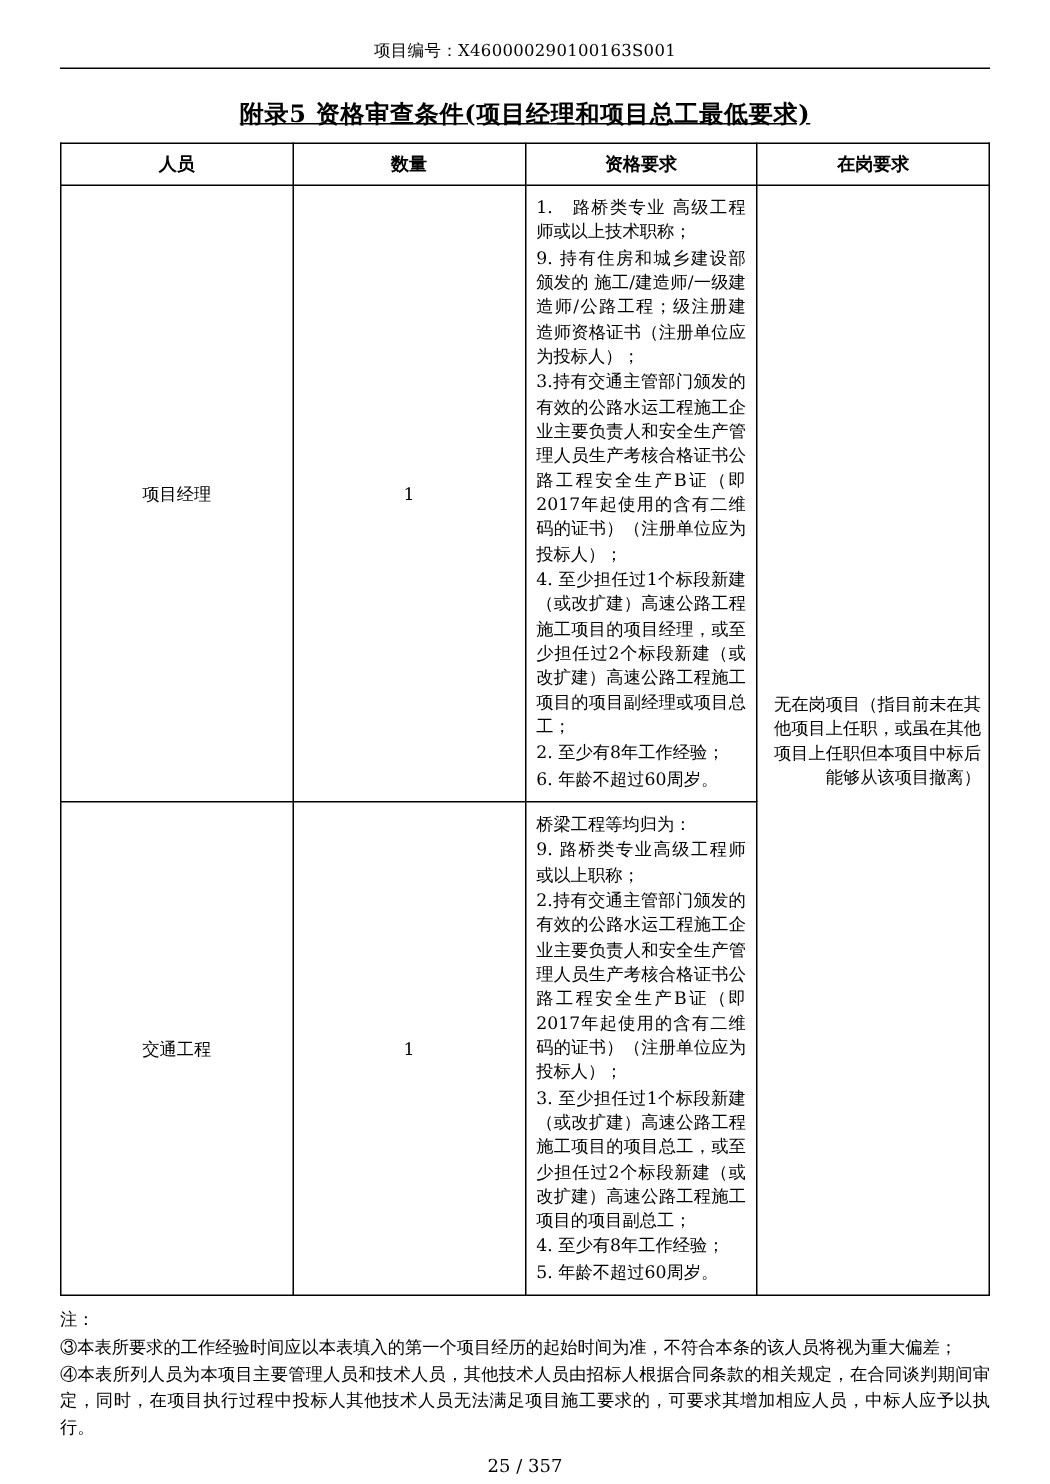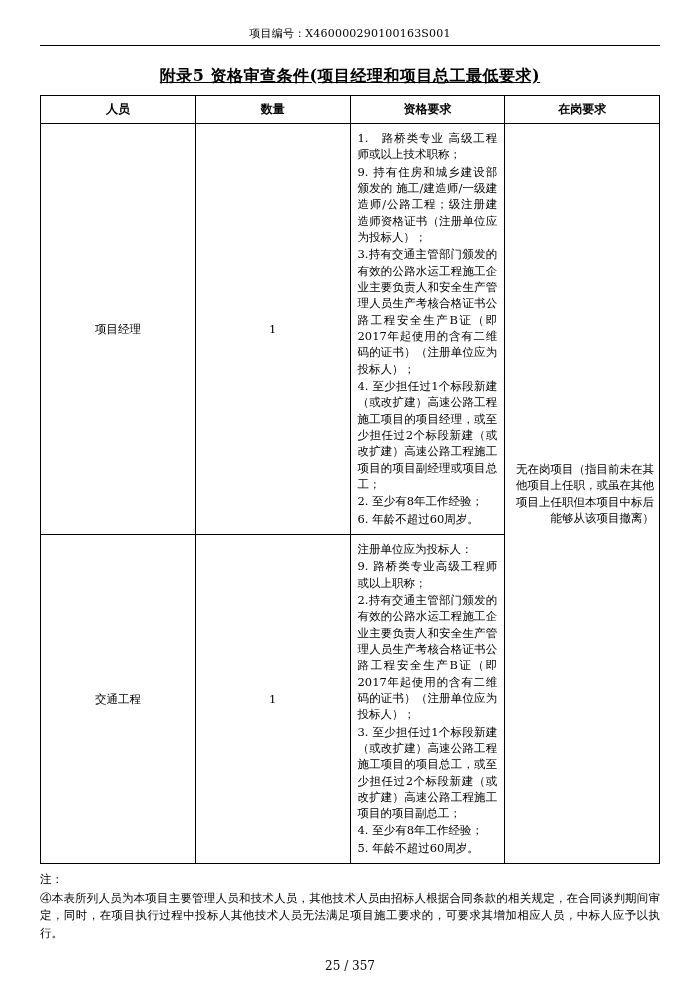--- a/index.html
+++ b/index.html
@@ -92,21 +92,21 @@
     margin-bottom: 1px;
   }
   .notes p {
     margin: 0 0 0.5px 0;
     text-align: justify;
     text-justify: inter-ideograph;
     text-indent: 0;
   }
   .page-number {
     position: absolute;
-    bottom: 16px;
+    bottom: 5px;
     left: 0;
     width: 700px;
     text-align: center;
     font-size: 12px;
   }
 </style>
 </head>
 <body>
 
 <div class="page">
@@ -138,31 +138,32 @@
           <p class="req-line">4. 至少担任过1个标段新建（或改扩建）高速公路工程施工项目的项目经理，或至少担任过2个标段新建（或改扩建）高速公路工程施工项目的项目副经理或项目总工；</p>
           <p class="req-line">2. 至少有8年工作经验；</p>
           <p class="req-line">6. 年龄不超过60周岁。</p>
         </td>
         <td class="col-post" rowspan="2">无在岗项目（指目前未在其他项目上任职，或虽在其他项目上任职但本项目中标后能够从该项目撤离）</td>
       </tr>
       <tr>
         <td class="col-person">交通工程</td>
         <td class="col-qty">1</td>
         <td class="col-req">
-          <p class="req-line">注册单位应为投标人：</p>
+          <p class="req-line">桥梁工程等均归为：</p>
           <p class="req-line">9. 路桥类专业高级工程师或以上职称；</p>
           <p class="req-line">2.持有交通主管部门颁发的有效的公路水运工程施工企业主要负责人和安全生产管理人员生产考核合格证书公路工程安全生产B证（即2017年起使用的含有二维码的证书）（注册单位应为投标人）；</p>
           <p class="req-line">3. 至少担任过1个标段新建（或改扩建）高速公路工程施工项目的项目总工，或至少担任过2个标段新建（或改扩建）高速公路工程施工项目的项目副总工；</p>
           <p class="req-line">4. 至少有8年工作经验；</p>
           <p class="req-line">5. 年龄不超过60周岁。</p>
         </td>
       </tr>
     </tbody>
   </table>
 
   <div class="notes">
     <p class="note-head">注：</p>
+    <p>③本表所要求的工作经验时间应以本表填入的第一个项目经历的起始时间为准，不符合本条的该人员将视为重大偏差；</p>
     <p>④本表所列人员为本项目主要管理人员和技术人员，其他技术人员由招标人根据合同条款的相关规定，在合同谈判期间审定，同时，在项目执行过程中投标人其他技术人员无法满足项目施工要求的，可要求其增加相应人员，中标人应予以执行。</p>
 
   </div>
 
   <div class="page-number">25 / 357</div>
 </div>
 
 </body></html>

